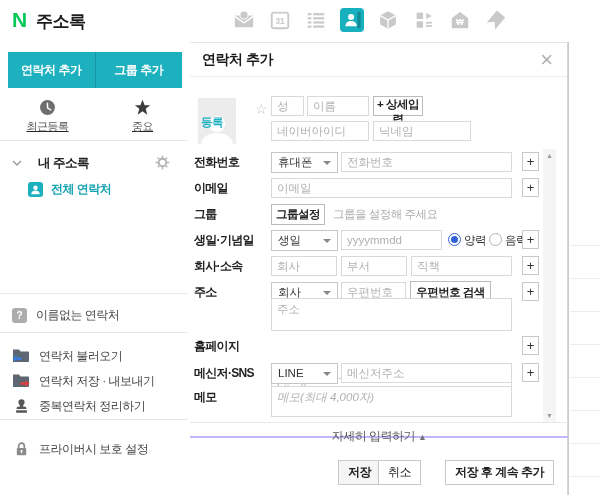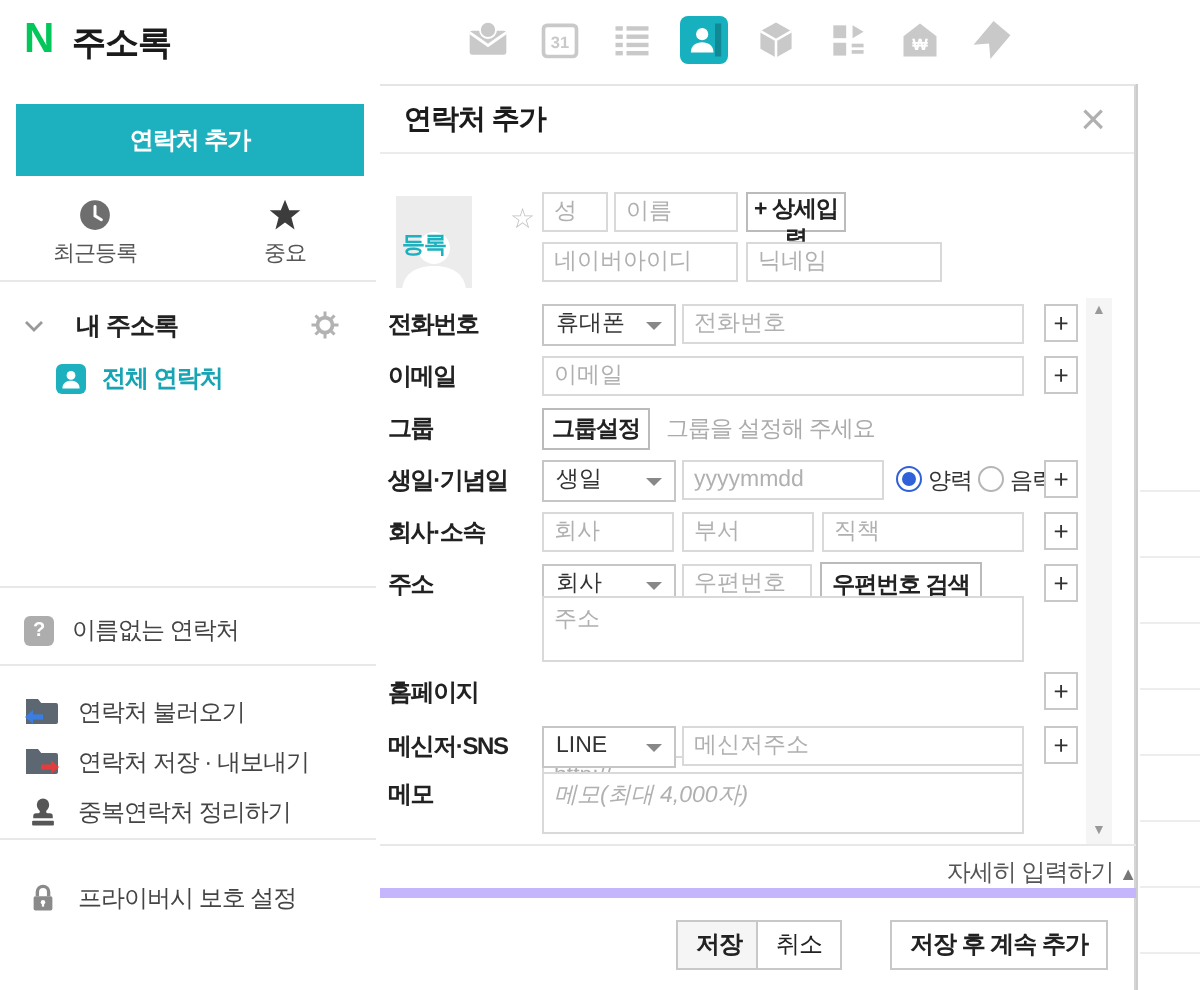--- a/index.html
+++ b/index.html
@@ -20,21 +20,21 @@
   
   .sidebar { position:absolute; left:0; top:42px; width:190px; height:453px; background:#fff; }
   .sb-divider { position:absolute; left:0; right:2px; height:0; border-top:1px solid #e8e8e8; }
   .addbtns { position:absolute; left:8px; top:10px; width:174px; height:36px; display:flex; }
   .addbtn {
     flex:1; background:#1db0bf; color:#fff; font-weight:bold; font-size:12px;
     border:none; cursor:pointer; letter-spacing:-0.5px;
   }
   .addbtn + .addbtn { border-left:1px solid rgba(0,0,0,0.15); }
   .quick { position:absolute; top:56px; left:0; width:190px; height:40px; display:flex; }
-  .quick-item { width:95px; text-align:center; }
+  .quick-item { width:95px; text-align:center;text-decoration:underline; }
   .quick-ico { height:18px; display:flex; align-items:center; justify-content:center; }
   .quick-lbl { margin-top:3px; font-size:11px; color:#555; letter-spacing:-0.5px; }
   .sb-row { position:absolute; left:0; width:190px; height:22px; display:flex; align-items:center; }
   .sb-chev { margin-left:12px; display:flex; }
   .sb-mytitle { margin-left:16px; font-weight:bold; font-size:12.5px; color:#222; letter-spacing:-0.5px; }
   .sb-gear { position:absolute; right:20px; top:3px; display:flex; }
   .badge {
     width:15px; height:15px; border-radius:3px; display:flex; align-items:center; justify-content:center;
     flex:none;
   }
@@ -92,22 +92,22 @@
   .radio.on { border:1px solid #2f62d8; }
   .radio.on i { display:block; width:7px; height:7px; margin:2px; border-radius:50%; background:#2f62d8; }
   .radio.off { border:1px solid #b5b5b5; }
   .rlbl { position:absolute; top:4px; font-size:11.5px; color:#333; letter-spacing:-0.5px; }
   .scrollbar {
     position:absolute; left:353px; top:106px; width:13px; height:273px; background:#f5f5f5;
     display:flex; flex-direction:column; justify-content:space-between; align-items:center; padding:3px 0;
   }
   .scr-arr { font-size:7px; color:#999; line-height:7px; }
   .detail {
-    position:absolute; left:0; top:379px; width:378px; height:27px; border-top:1px solid #e8e8e8;
-    border-bottom:5px solid #c4b5fd; text-align:right; line-height:26px; font-size:12px; color:#555;
+    position:absolute; left:0; top:379px; width:378px; height:16px; border-top:1px solid #e8e8e8;
+    border-bottom:2px solid #c4b5fd; text-align:center; line-height:26px; font-size:12px; color:#555;
     cursor:pointer; letter-spacing:-0.5px;
   }
   .detail .uparr { font-size:9px; color:#777; }
   .fbtn {
     position:absolute; top:417px; height:25px; border:1px solid #c8c8c8; background:#fff;
     font-size:12px; color:#222; cursor:pointer; padding:0 9px; font-family:inherit; letter-spacing:-0.5px;
   }
   .fbtn.primary { background:#f5f5f5; font-weight:bold; }
   .fbtn.bold { font-weight:bold; }
 </style>
@@ -177,20 +177,21 @@
         <svg width="22" height="22" viewBox="0 0 24 24">
           <polygon points="6,3.5 18,3.5 18,20.5 12,14.5 6,20.5" fill="#c9c9c9" transform="rotate(40 12 12)"></polygon>
         </svg>
       </span>
     </div>
   </div>
 
   <div class="sidebar">
     <div class="addbtns">
       <button class="addbtn">연락처 추가</button>
+      <button class="addbtn">그룹 추가</button>
     </div>
 
     <div class="quick">
       <div class="quick-item">
         <div class="quick-ico">
           <svg width="17" height="17" viewBox="0 0 16 16">
             <circle cx="8" cy="8" r="7" fill="#6e6e6e"></circle>
             <path d="M8 4v4.4l3 1.8" stroke="#fff" stroke-width="1.4" fill="none" stroke-linecap="round"></path>
           </svg>
         </div>

